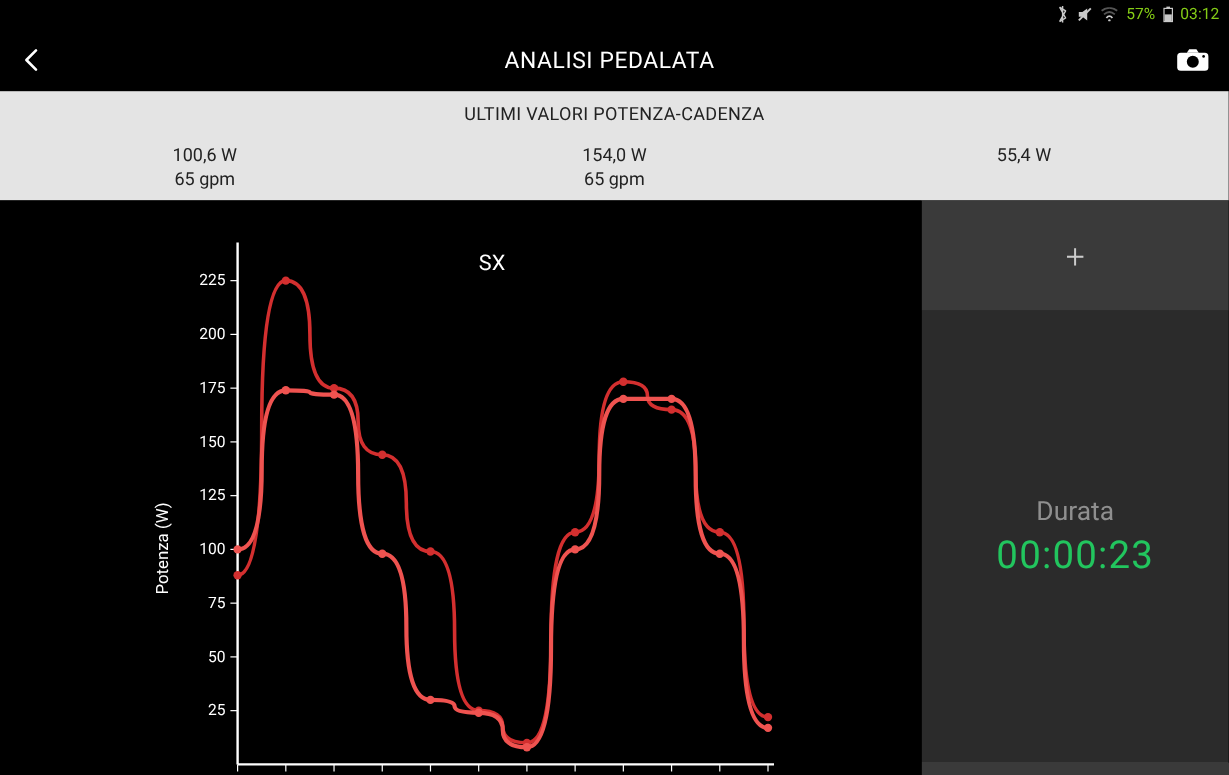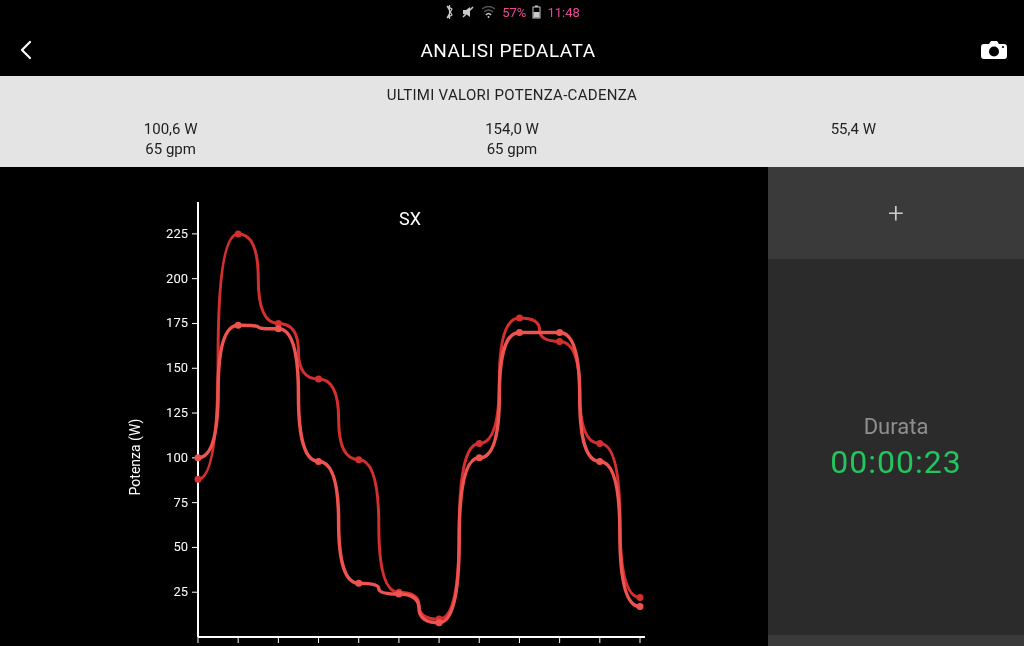--- a/index.html
+++ b/index.html
@@ -1,19 +1,19 @@
 <!DOCTYPE html>
 <html><head>
 <meta charset="utf-8">
 <style>
   * { box-sizing: border-box; margin: 0; padding: 0; }
   html, body { width: 1024px; height: 646px; overflow: hidden; font-family: -apple-system, "Segoe UI", Roboto, Arial, sans-serif; background:#000; color:#fff; }
   
   
-  .status-bar { height: 24px; background:#000; display:flex; justify-content:center; align-items:center; gap:6px; padding:0 8px; font-size:13px; color:#ec4899; }
+  .status-bar { height: 24px; background:#000; display:flex; justify-content:flex-end; align-items:center; gap:6px; padding:0 8px; font-size:13px; color:#84cc16; }
   .status-icon { display:inline-flex; align-items:center; }
   
   
   .app-header { height: 52px; background:#000; display:flex; align-items:center; justify-content:space-between; padding:0 14px; }
   .app-header .back { width:24px; height:24px; display:flex; align-items:center; justify-content:center;}
   .app-header .title { font-size:19px; font-weight:400; letter-spacing:0.5px; color:#fff; text-align:center;}
   .app-header .camera { width:32px; height:24px; display:flex; align-items:center; justify-content:center;}
   
   
   .info-strip { background:#e4e4e4; color:#222; padding:10px 0 8px 0; }
@@ -67,21 +67,21 @@
       </svg>
   </span>
   <span>57%</span>
   <span class="status-icon">
     <svg width="9" height="14" viewBox="0 0 9 14">
         <rect x="1" y="2" width="7" height="11" stroke="#c9c9c9" fill="none"></rect>
         <rect x="3" y="0.5" width="3" height="1.5" fill="#c9c9c9"></rect>
         <rect x="1.5" y="7" width="6" height="5.5" fill="#c9c9c9"></rect>
       </svg>
   </span>
-  <span>11:48</span>
+  <span>03:12</span>
 </div>
 
 <div class="app-header">
   <div class="back">
     <svg width="14" height="20" viewBox="0 0 14 20">
         <path d="M11 2 L3 10 L11 18" stroke="#fff" stroke-width="2.2" fill="none" stroke-linecap="round" stroke-linejoin="round"></path>
       </svg>
   </div>
   <div class="title">ANALISI PEDALATA</div>
   <div class="camera">

